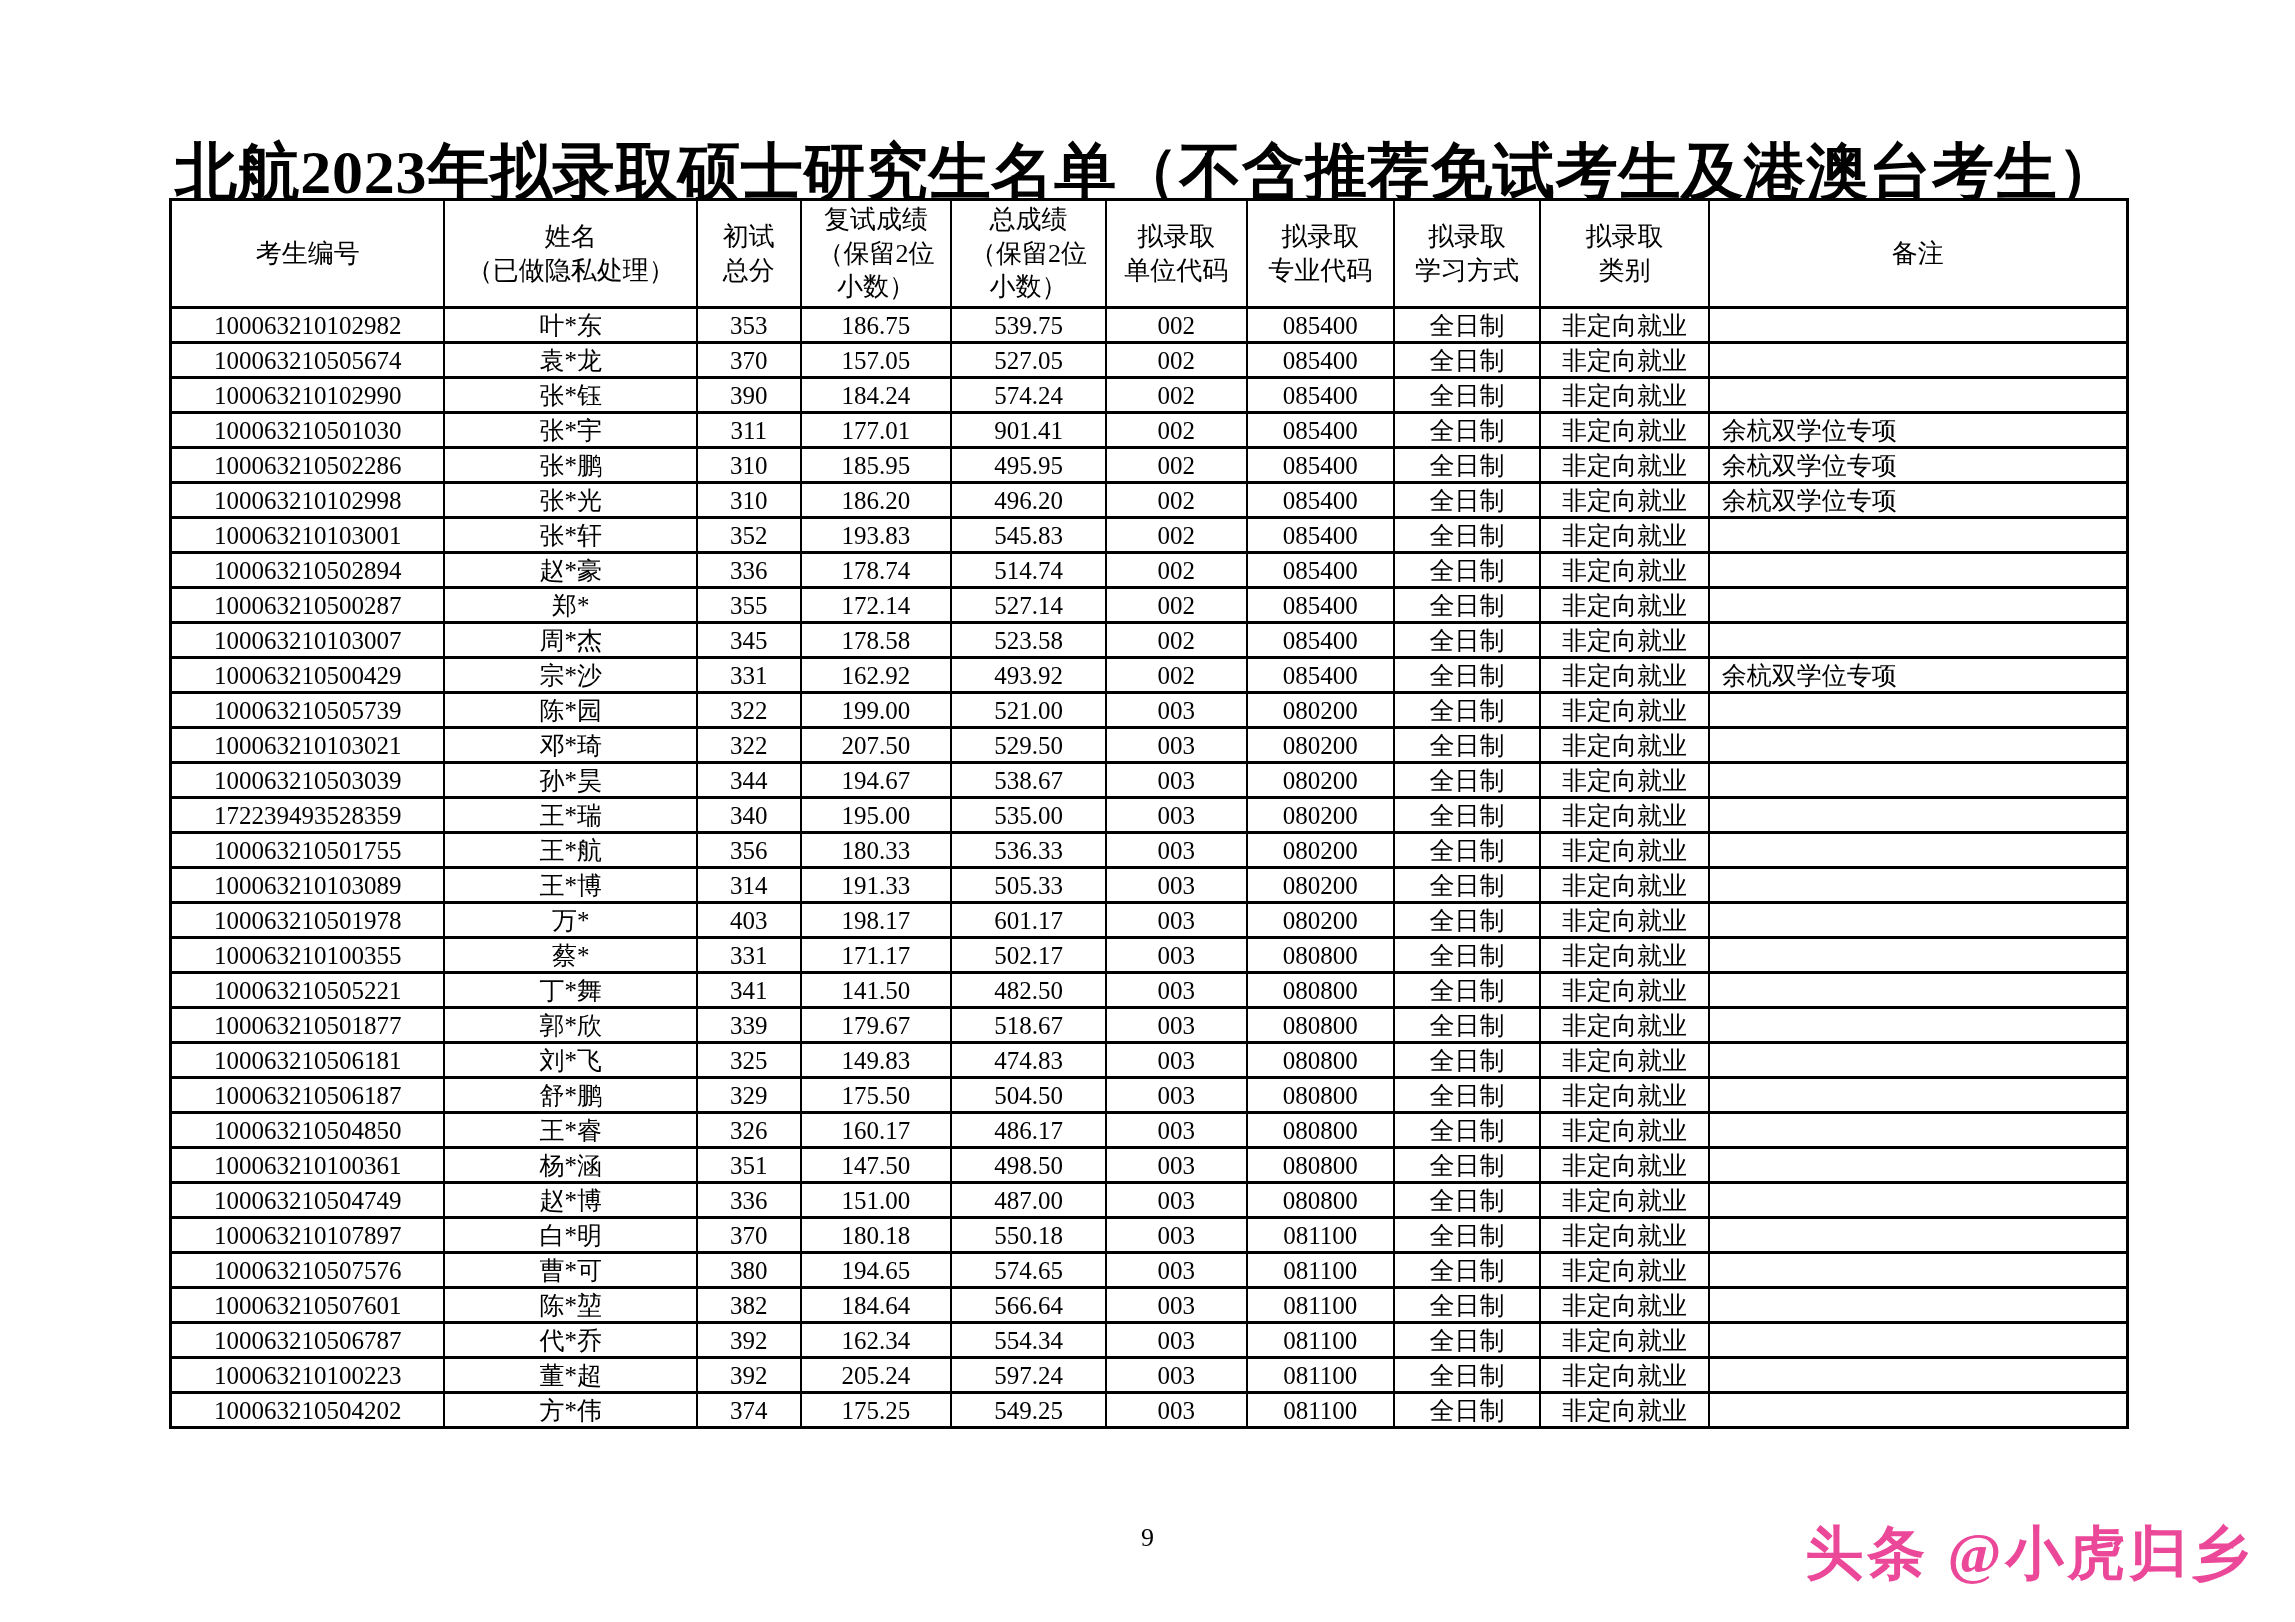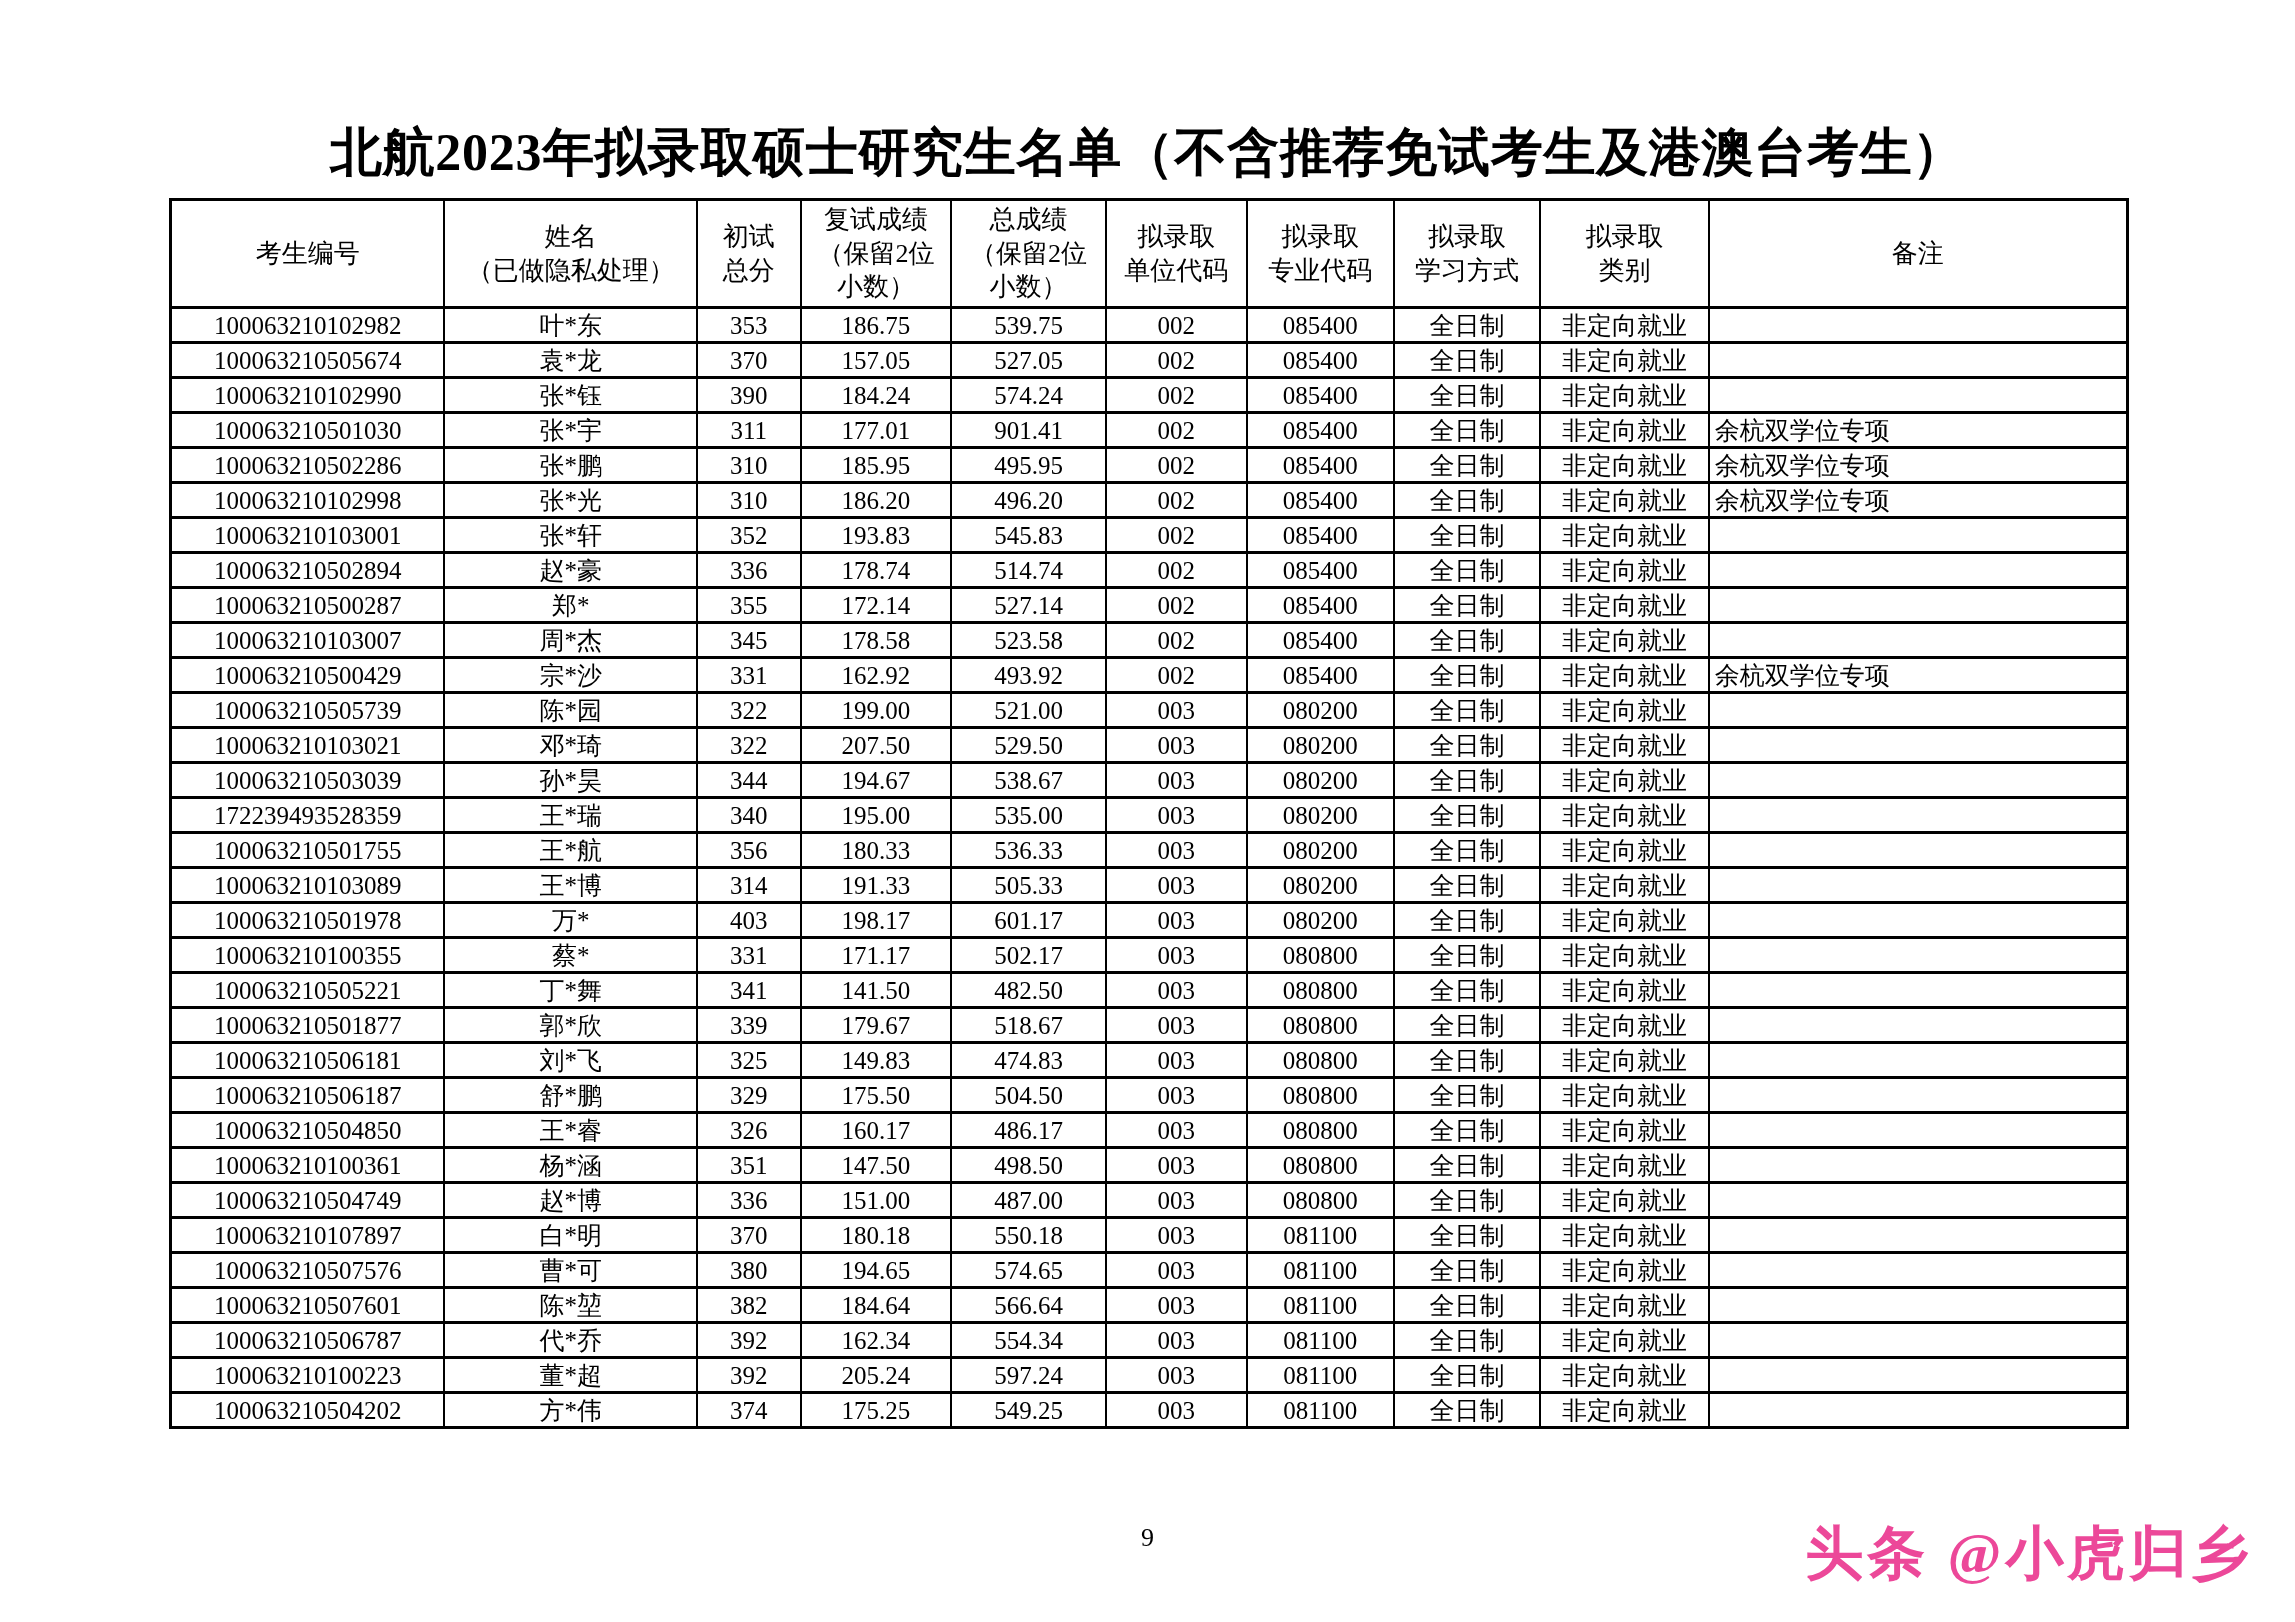--- a/index.html
+++ b/index.html
@@ -9,26 +9,26 @@
   }
   body {
     width: 2295px;
     height: 1623px;
     position: relative;
     font-family: "Liberation Serif", "DejaVu Serif", serif;
     color: #000000;
   }
   .title {
     position: absolute;
-    top: 118px;
+    top: 130px;
     left: 0;
     width: 100%;
     margin: 0;
     text-align: center;
-    font-size: 52px;
+    font-size: 62px;
     font-weight: bold;
     letter-spacing: 0.7px;
     white-space: nowrap;
   }
   table.admission-table {
     position: absolute;
     left: 169px;
     top: 198px;
     width: 1960px;
     border-collapse: collapse;
@@ -54,21 +54,21 @@
     white-space: pre-line;
     line-height: 1.3;
   }
   .admission-table tbody td {
     height: 32px;
     font-size: 25px;
     line-height: 1;
   }
   .admission-table tbody td.remark {
     text-align: left;
-    padding-left: 5px;
+    padding-left: 12px;
   }
   .page-number {
     position: absolute;
     top: 1523px;
     left: 0;
     width: 100%;
     text-align: center;
     font-size: 26px;
   }
   .watermark {

